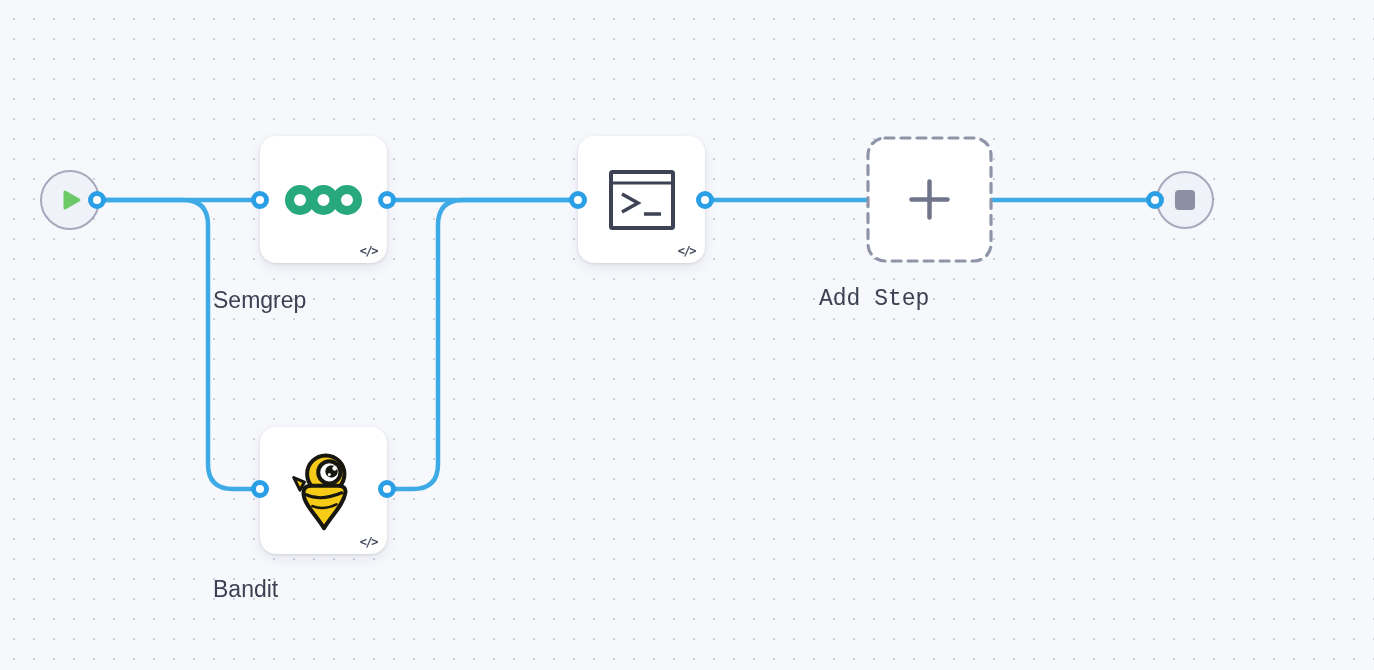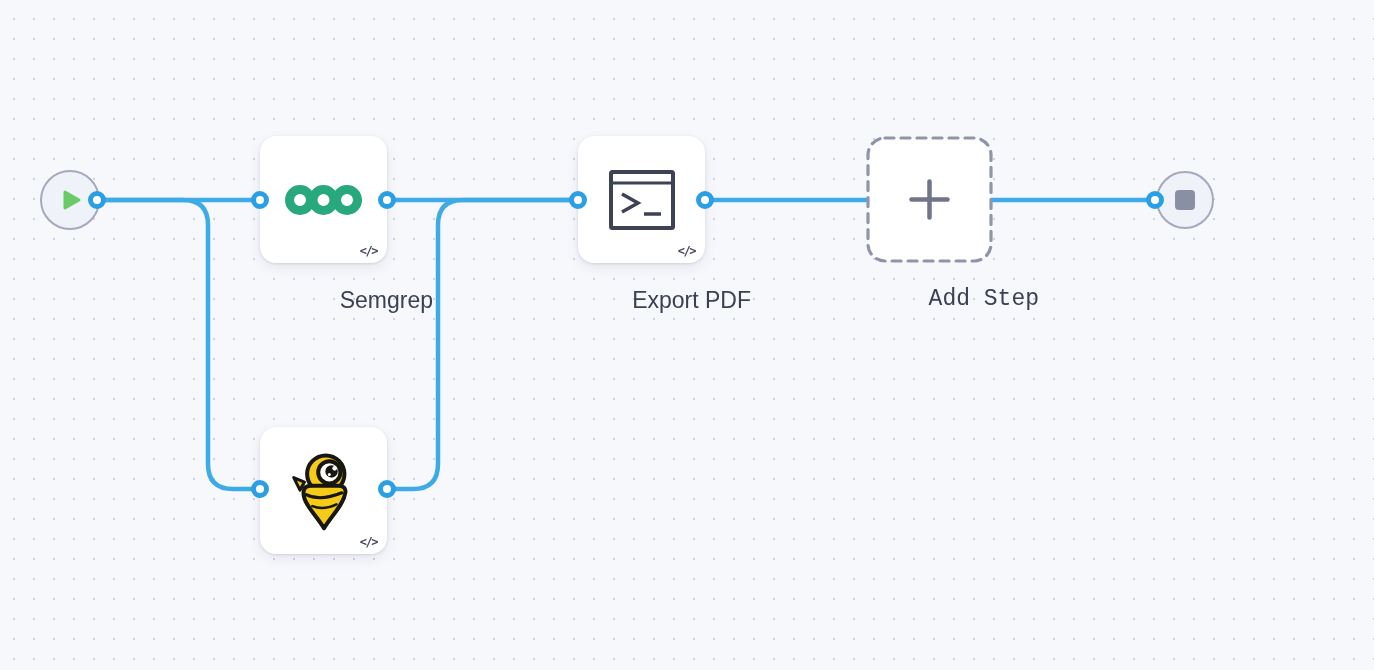--- a/index.html
+++ b/index.html
@@ -77,21 +77,21 @@
     width: 18px; height: 18px;
     border-radius: 50%;
     background: #ffffff;
     border: 5px solid #2a9fe5;
     z-index: 3;
   }
 
   .node-label {
     position: absolute;
     width: 220px;
-    text-align: right;
+    text-align: left;
     font-size: 23px;
     color: #3b4152;
     z-index: 2;
   }
 </style>
 </head>
 <body>
 
 <div class="canvas">
 
@@ -130,31 +130,31 @@
       <path d="M36 88 C 28 74, 12 60, 13 47 C 13 42, 17 40, 22 40 L 52 40 C 58 40, 61 43, 60 48 C 58 62, 44 74, 36 88 Z" fill="#f6cb17" stroke="#17160f" stroke-width="4.5" stroke-linejoin="round"></path>
       <path d="M16 50 Q 32 58 56 48" fill="none" stroke="#17160f" stroke-width="3.5" stroke-linecap="round"></path>
       <path d="M23 63 Q 35 68 50 61" fill="none" stroke="#17160f" stroke-width="3" stroke-linecap="round"></path>
       <circle cx="42" cy="25" r="12.5" fill="#ffffff" stroke="#17160f" stroke-width="4.5"></circle>
       <circle cx="44.5" cy="24" r="7" fill="#17160f"></circle>
       <circle cx="48" cy="20.5" r="2.6" fill="#ffffff"></circle>
       <circle cx="42" cy="27.5" r="1.7" fill="#ffffff"></circle>
     </svg>
     <span class="code-badge">&lt;/&gt;</span>
   </div>
+  <div class="node-label" style="left:213px; top:576px;">Bandit</div>
 
   <div class="node-card" style="left:578px; top:136px;">
     <svg width="68" height="62" viewBox="0 0 68 62">
       <rect x="3" y="3" width="62" height="56" rx="1.5" fill="none" stroke="#3d4254" stroke-width="4"></rect>
       <line x1="3" y1="14" x2="65" y2="14" stroke="#3d4254" stroke-width="3"></line>
       <path d="M14 25 L30 34 L14 43" fill="none" stroke="#3d4254" stroke-width="3.5"></path>
       <line x1="36" y1="45" x2="53" y2="45" stroke="#3d4254" stroke-width="3.5"></line>
     </svg>
     <span class="code-badge">&lt;/&gt;</span>
   </div>
-  <div class="node-label" style="left:531px; top:287px;">Export PDF</div>
 
   <div class="placeholder-card" style="left:866px; top:136px;">
     <svg width="127" height="127" viewBox="0 0 127 127">
       <rect x="2" y="2" width="123" height="123" rx="17" fill="#ffffff" stroke="#8f95a9" stroke-width="3.2" stroke-dasharray="9 7" stroke-linecap="round"></rect>
       <g stroke="#70758a" stroke-width="4.5" stroke-linecap="round">
         <line x1="45.5" y1="63.5" x2="81.5" y2="63.5"></line>
         <line x1="63.5" y1="45.5" x2="63.5" y2="81.5"></line>
       </g>
     </svg>
   </div>

